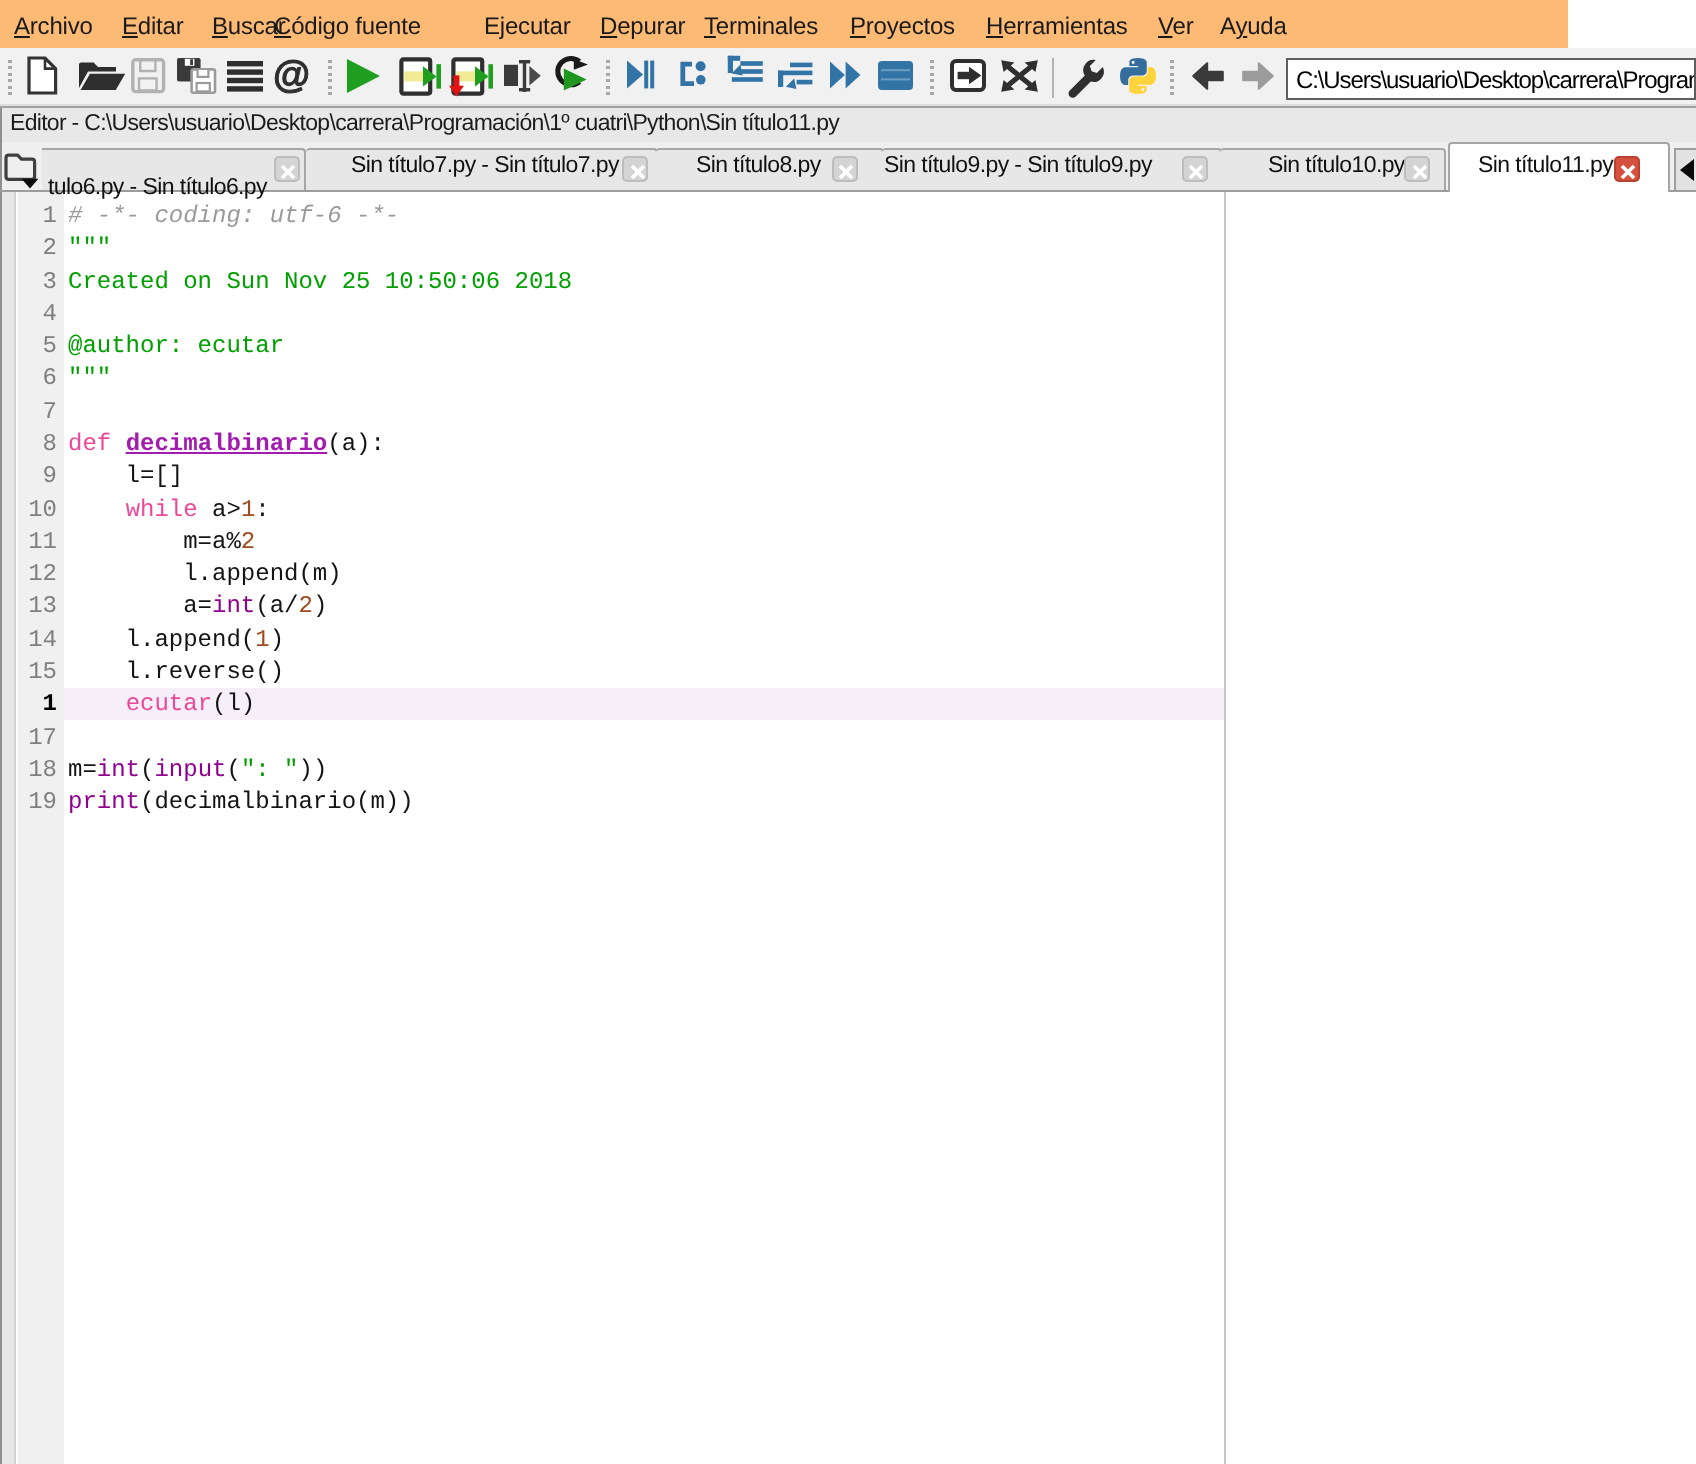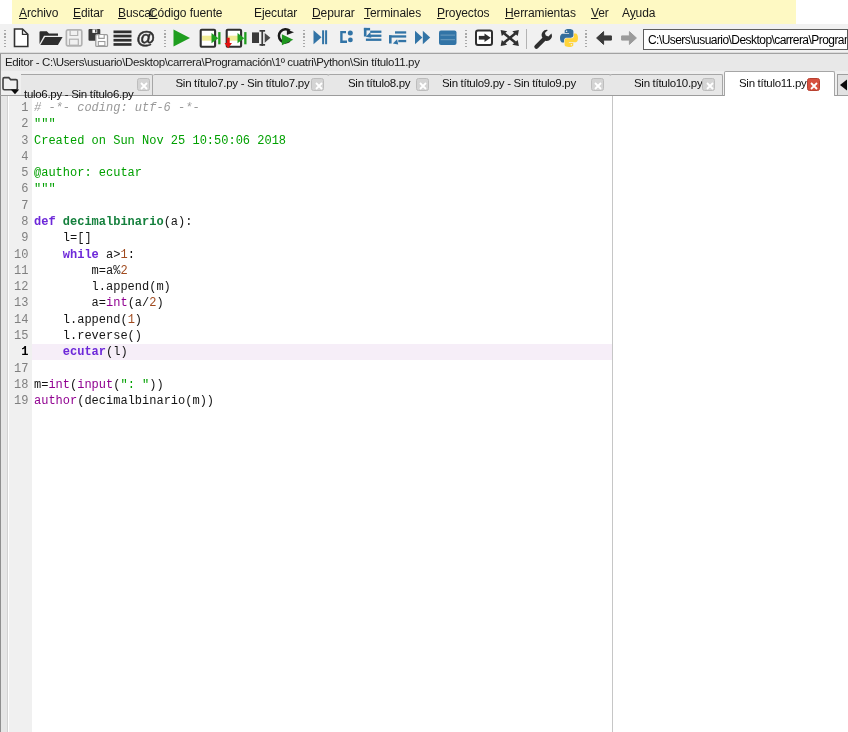--- a/index.html
+++ b/index.html
@@ -1,20 +1,20 @@
 <!DOCTYPE html>
 <html><head>
 <meta charset="utf-8">
 <style>
 * { margin:0; padding:0; box-sizing:border-box; }
 html,body { width:848px; height:732px; background:#ffffff; overflow:hidden; }
 body { position:relative; font-family:"Liberation Sans", sans-serif; }
 .abs { position:absolute; }
 
-#menubar { left:0; top:0; width:784px; height:24px; background:#fef9c3;margin-left:12px; }
+#menubar { left:0; top:0; width:784px; height:24px; background:#fdba74; }
 .mi { position:absolute; top:6px; font-size:12px; letter-spacing:-0.1px; color:#1a1a1a; white-space:nowrap; }
 
 #toolbar { left:0; top:24px; width:848px; height:29px; background:#f1f1f1; }
 .grip { position:absolute; top:30px; width:1.5px; height:18px;
   background-image:repeating-linear-gradient(to bottom,#a8a8a8 0 1.5px,transparent 1.5px 3.2px); }
 .sepline { position:absolute; top:29px; width:1px; height:20px; background:#b3b3b3; }
 
 #titlebar { left:0; top:53px; width:848px; height:18px; background:#e8e8e8;
   border-top:1px solid #a2a2a2; }
 #titlebar span { position:absolute; left:5px; top:2px; font-size:11.5px; color:#1c1c1c; letter-spacing:-0.35px; white-space:nowrap;}
@@ -35,24 +35,24 @@
 #gutter { left:9px; top:96px; width:23px; height:636px; background:#f0f0f0; }
 #leftedge { left:0; top:54px; width:1px; height:678px; background:#8f8f8f; }
 #divider { left:612px; top:96px; width:1px; height:636px; background:#c6c6c6; }
 #curline { left:32px; top:344.2px; width:580px; height:16.3px; background:#f6eef8; }
 pre { font-family:"Liberation Mono", monospace; font-size:12px; line-height:16.28px; }
 #lnums { left:0px; top:100px; width:28.5px; text-align:right; color:#7f7f7f; }
 #lnums b { color:#000; }
 #code { left:34px; top:100px; color:#141414; }
 .cm { color:#9a9a9a; font-style:italic; }
 .st { color:#00a000; }
-.kw { color:#6d28d9;font-weight:bold; }
+.kw { color:#ec4899; }
 .bi { color:#900090; }
 .nu { color:#a04a1e; }
-.df { font-weight:bold; color:#15803d; }
+.df { font-weight:bold; color:#a21caf;text-decoration:underline; }
 </style>
 </head>
 <body>
 <div class="abs" id="menubar">
   <span class="mi" style="left:7px"><u>A</u>rchivo</span>
   <span class="mi" style="left:61px"><u>E</u>ditar</span>
   <span class="mi" style="left:106px"><u>B</u>uscar</span>
   <span class="mi" style="left:137px"><u>C</u>ódigo fuente</span>
   <span class="mi" style="left:242px">E<u>j</u>ecutar</span>
   <span class="mi" style="left:300px"><u>D</u>epurar</span>
@@ -299,13 +299,13 @@
     l=[]
     <span class="kw">while</span> a&gt;<span class="nu">1</span>:
         m=a%<span class="nu">2</span>
         l.append(m)
         a=<span class="bi">int</span>(a/<span class="nu">2</span>)
     l.append(<span class="nu">1</span>)
     l.reverse()
     <span class="kw">ecutar</span>(l)
 
 m=<span class="bi">int</span>(<span class="bi">input</span>(<span class="st">": "</span>))
-<span class="bi">author</span>(decimalbinario(m))</pre>
+<span class="bi">print</span>(decimalbinario(m))</pre>
 
 </body></html>

